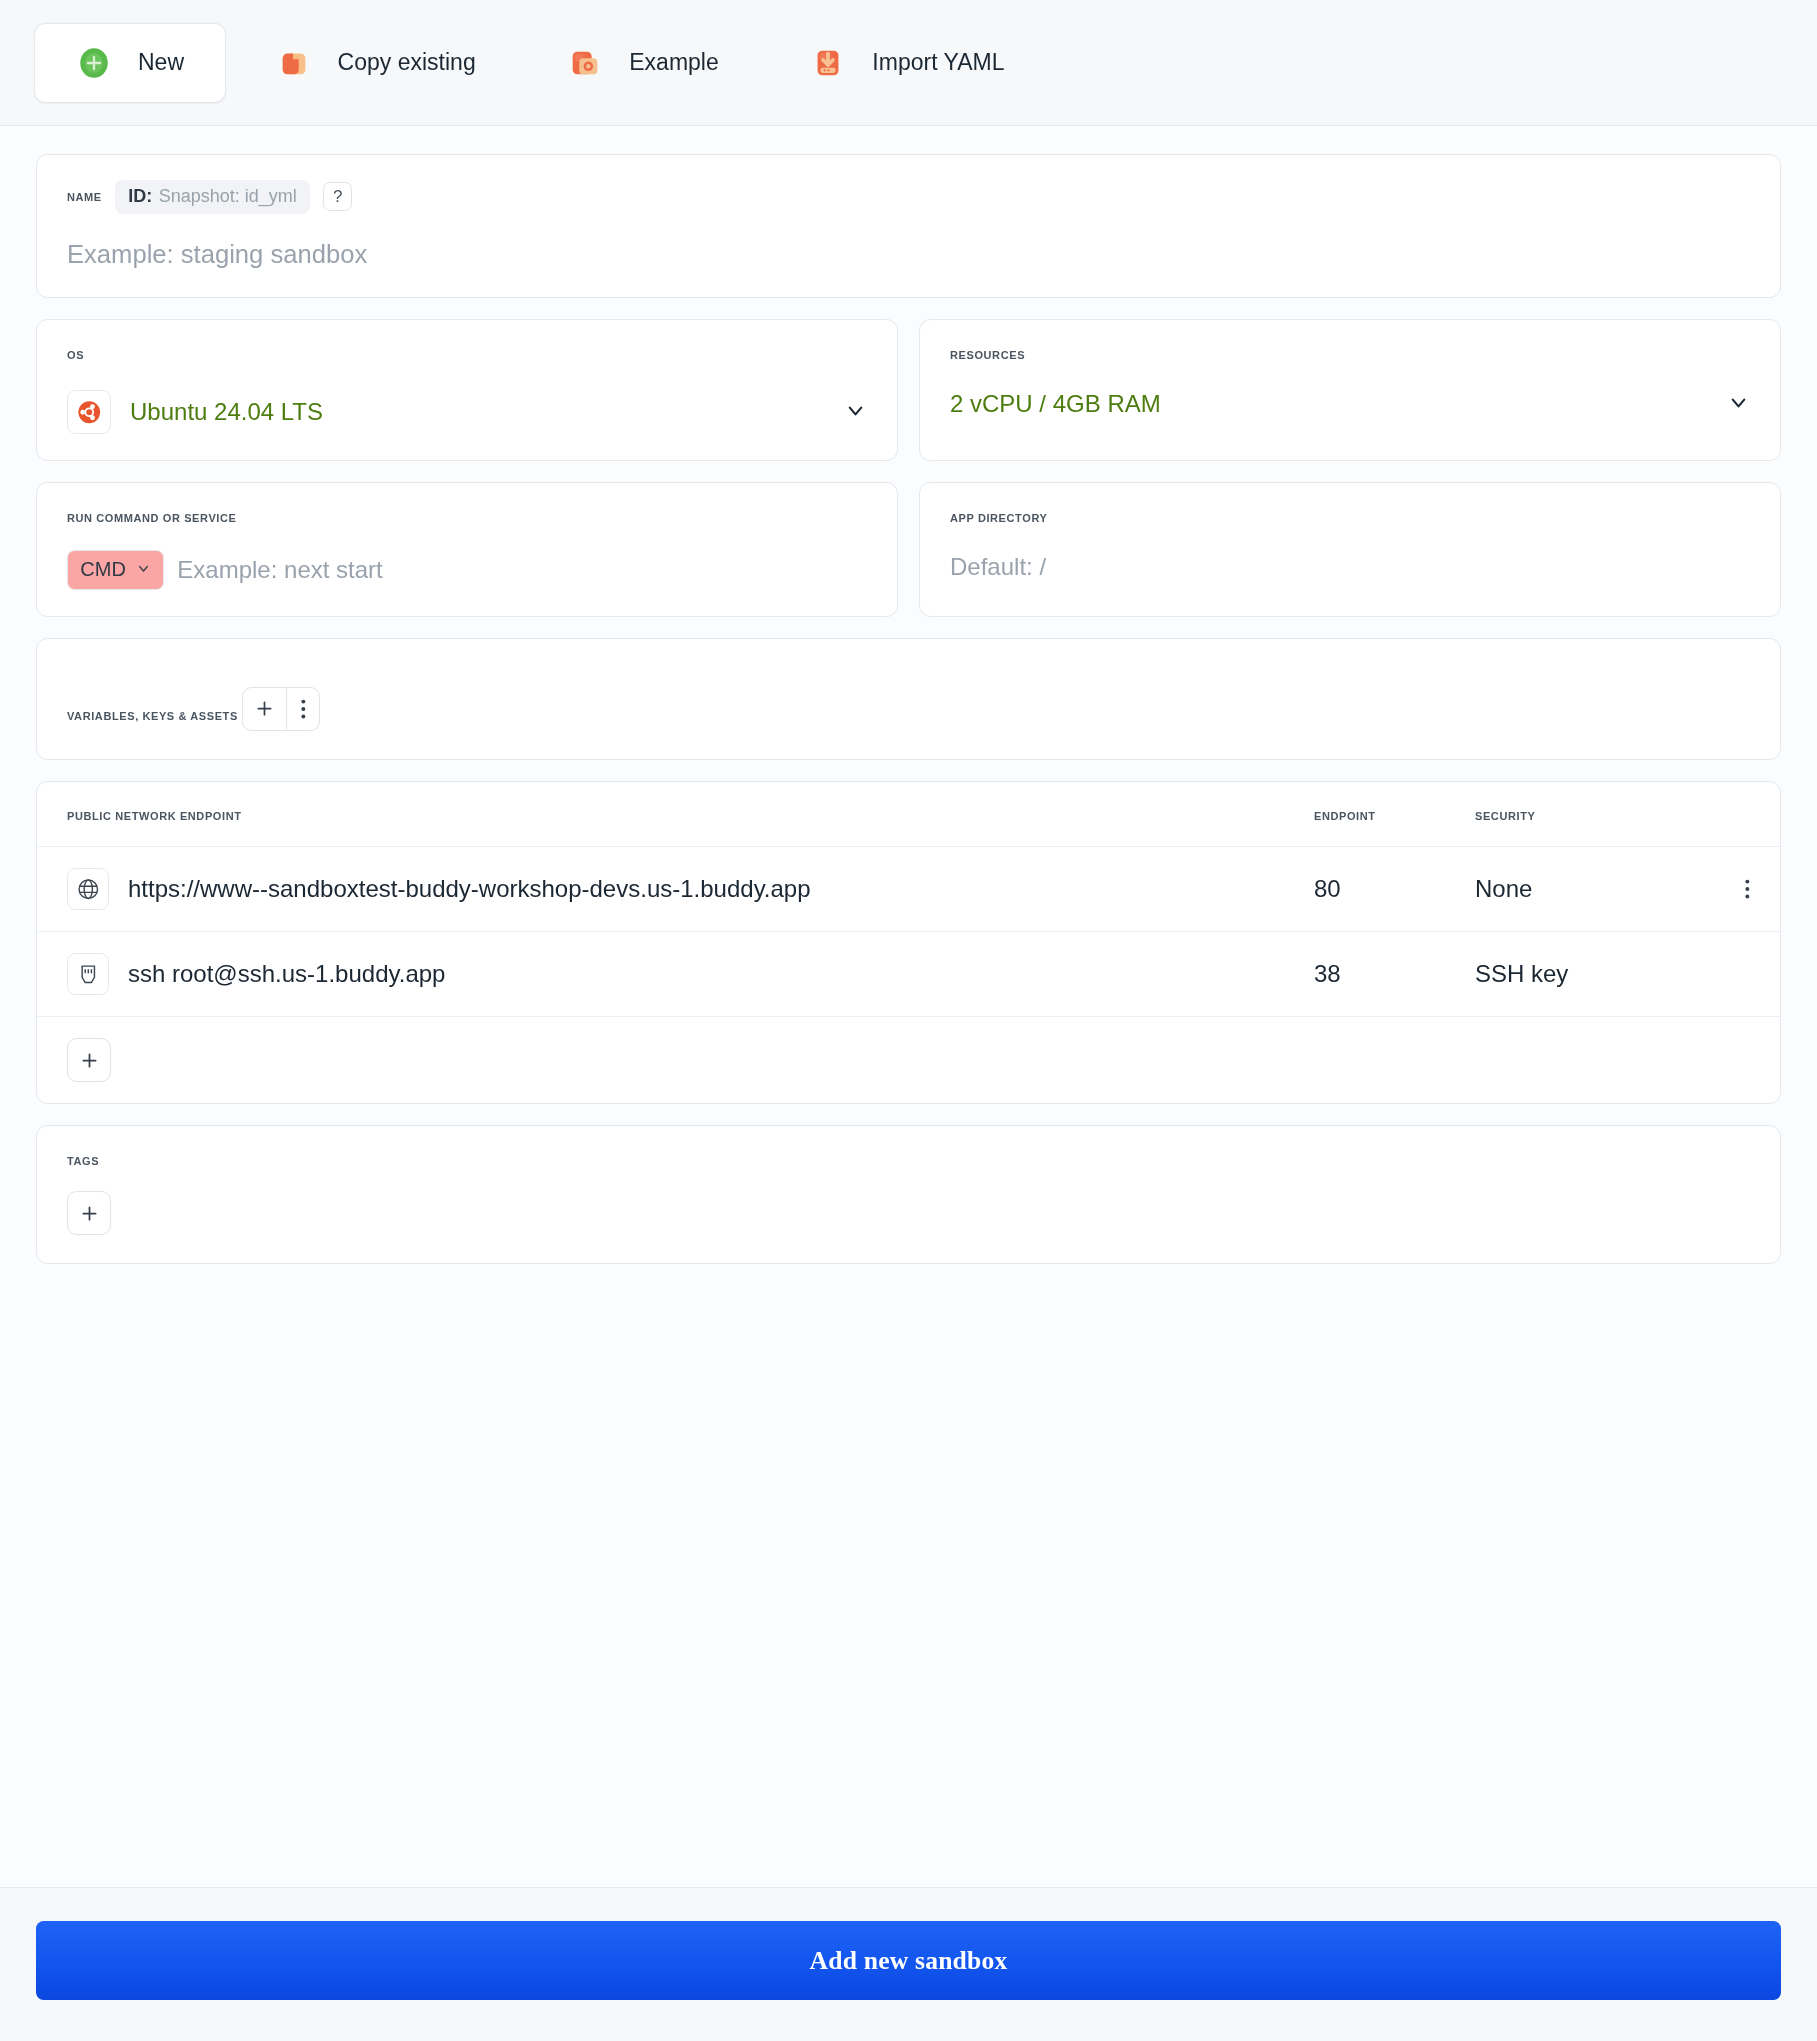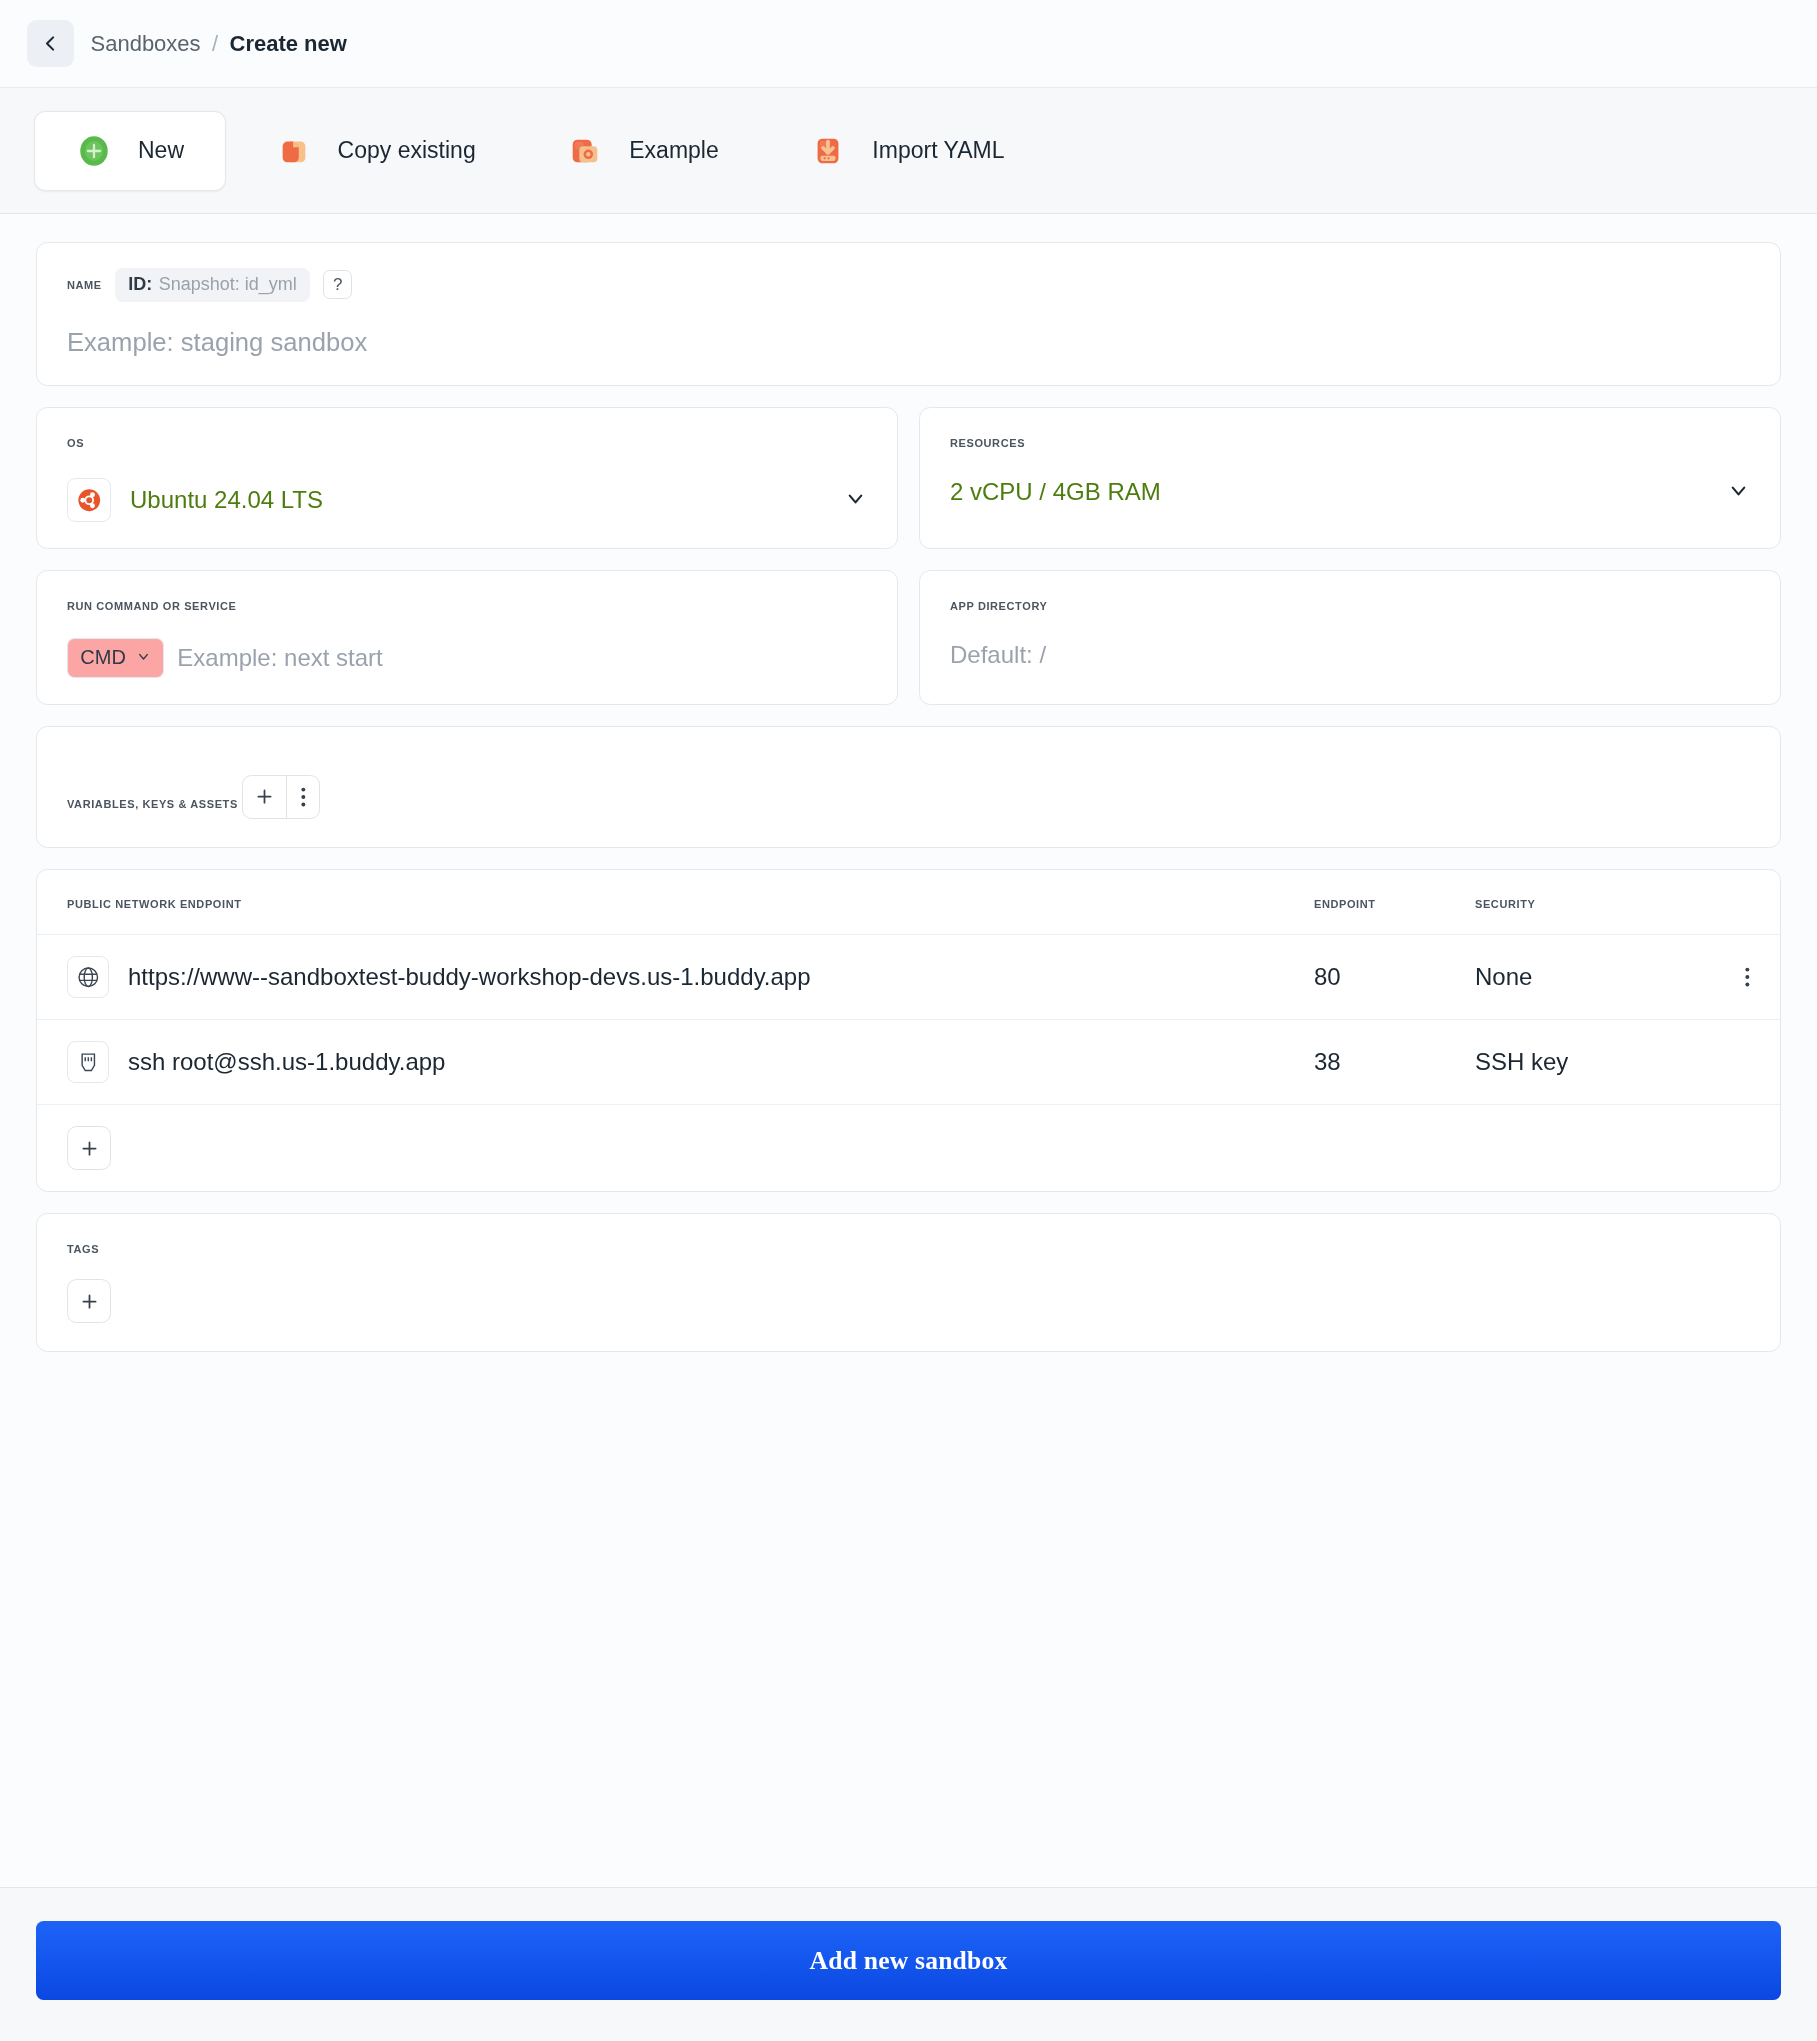--- a/index.html
+++ b/index.html
@@ -257,34 +257,20 @@
     font-family: Liberation Serif, serif;
     cursor: pointer;
     letter-spacing: 0.2px;
   }
 </style>
 </head>
 <body>
 
 <div class="page">
 
-  <div class="breadcrumb-bar">
-    <div class="back-btn">
-      <span>
-        <svg width="21" height="21" viewBox="0 0 24 24" fill="none" stroke="#1b2733" stroke-width="2.4" stroke-linecap="round" stroke-linejoin="round">
-            <polyline points="15 5 8 12 15 19"></polyline>
-          </svg>
-      </span>
-    </div>
-    <div class="crumbs">
-      <span class="crumb-link">Sandboxes</span>
-      <span class="crumb-sep">/</span>
-      <span class="crumb-current">Create new</span>
-    </div>
-  </div>
 
   <div class="tab-bar">
 
     <div class="tab active">
       <span class="tab-icon">
         <svg width="36" height="36" viewBox="0 0 38 38">
           <ellipse cx="19" cy="19" rx="14.5" ry="15.5" fill="#59b94a"></ellipse>
           <ellipse cx="19" cy="19" rx="9.5" ry="10.5" fill="#6cc45c"></ellipse>
           <path d="M19 12.5v13M12.5 19h13" stroke="#d9efcf" stroke-width="2.4" stroke-linecap="round"></path>
         </svg>

